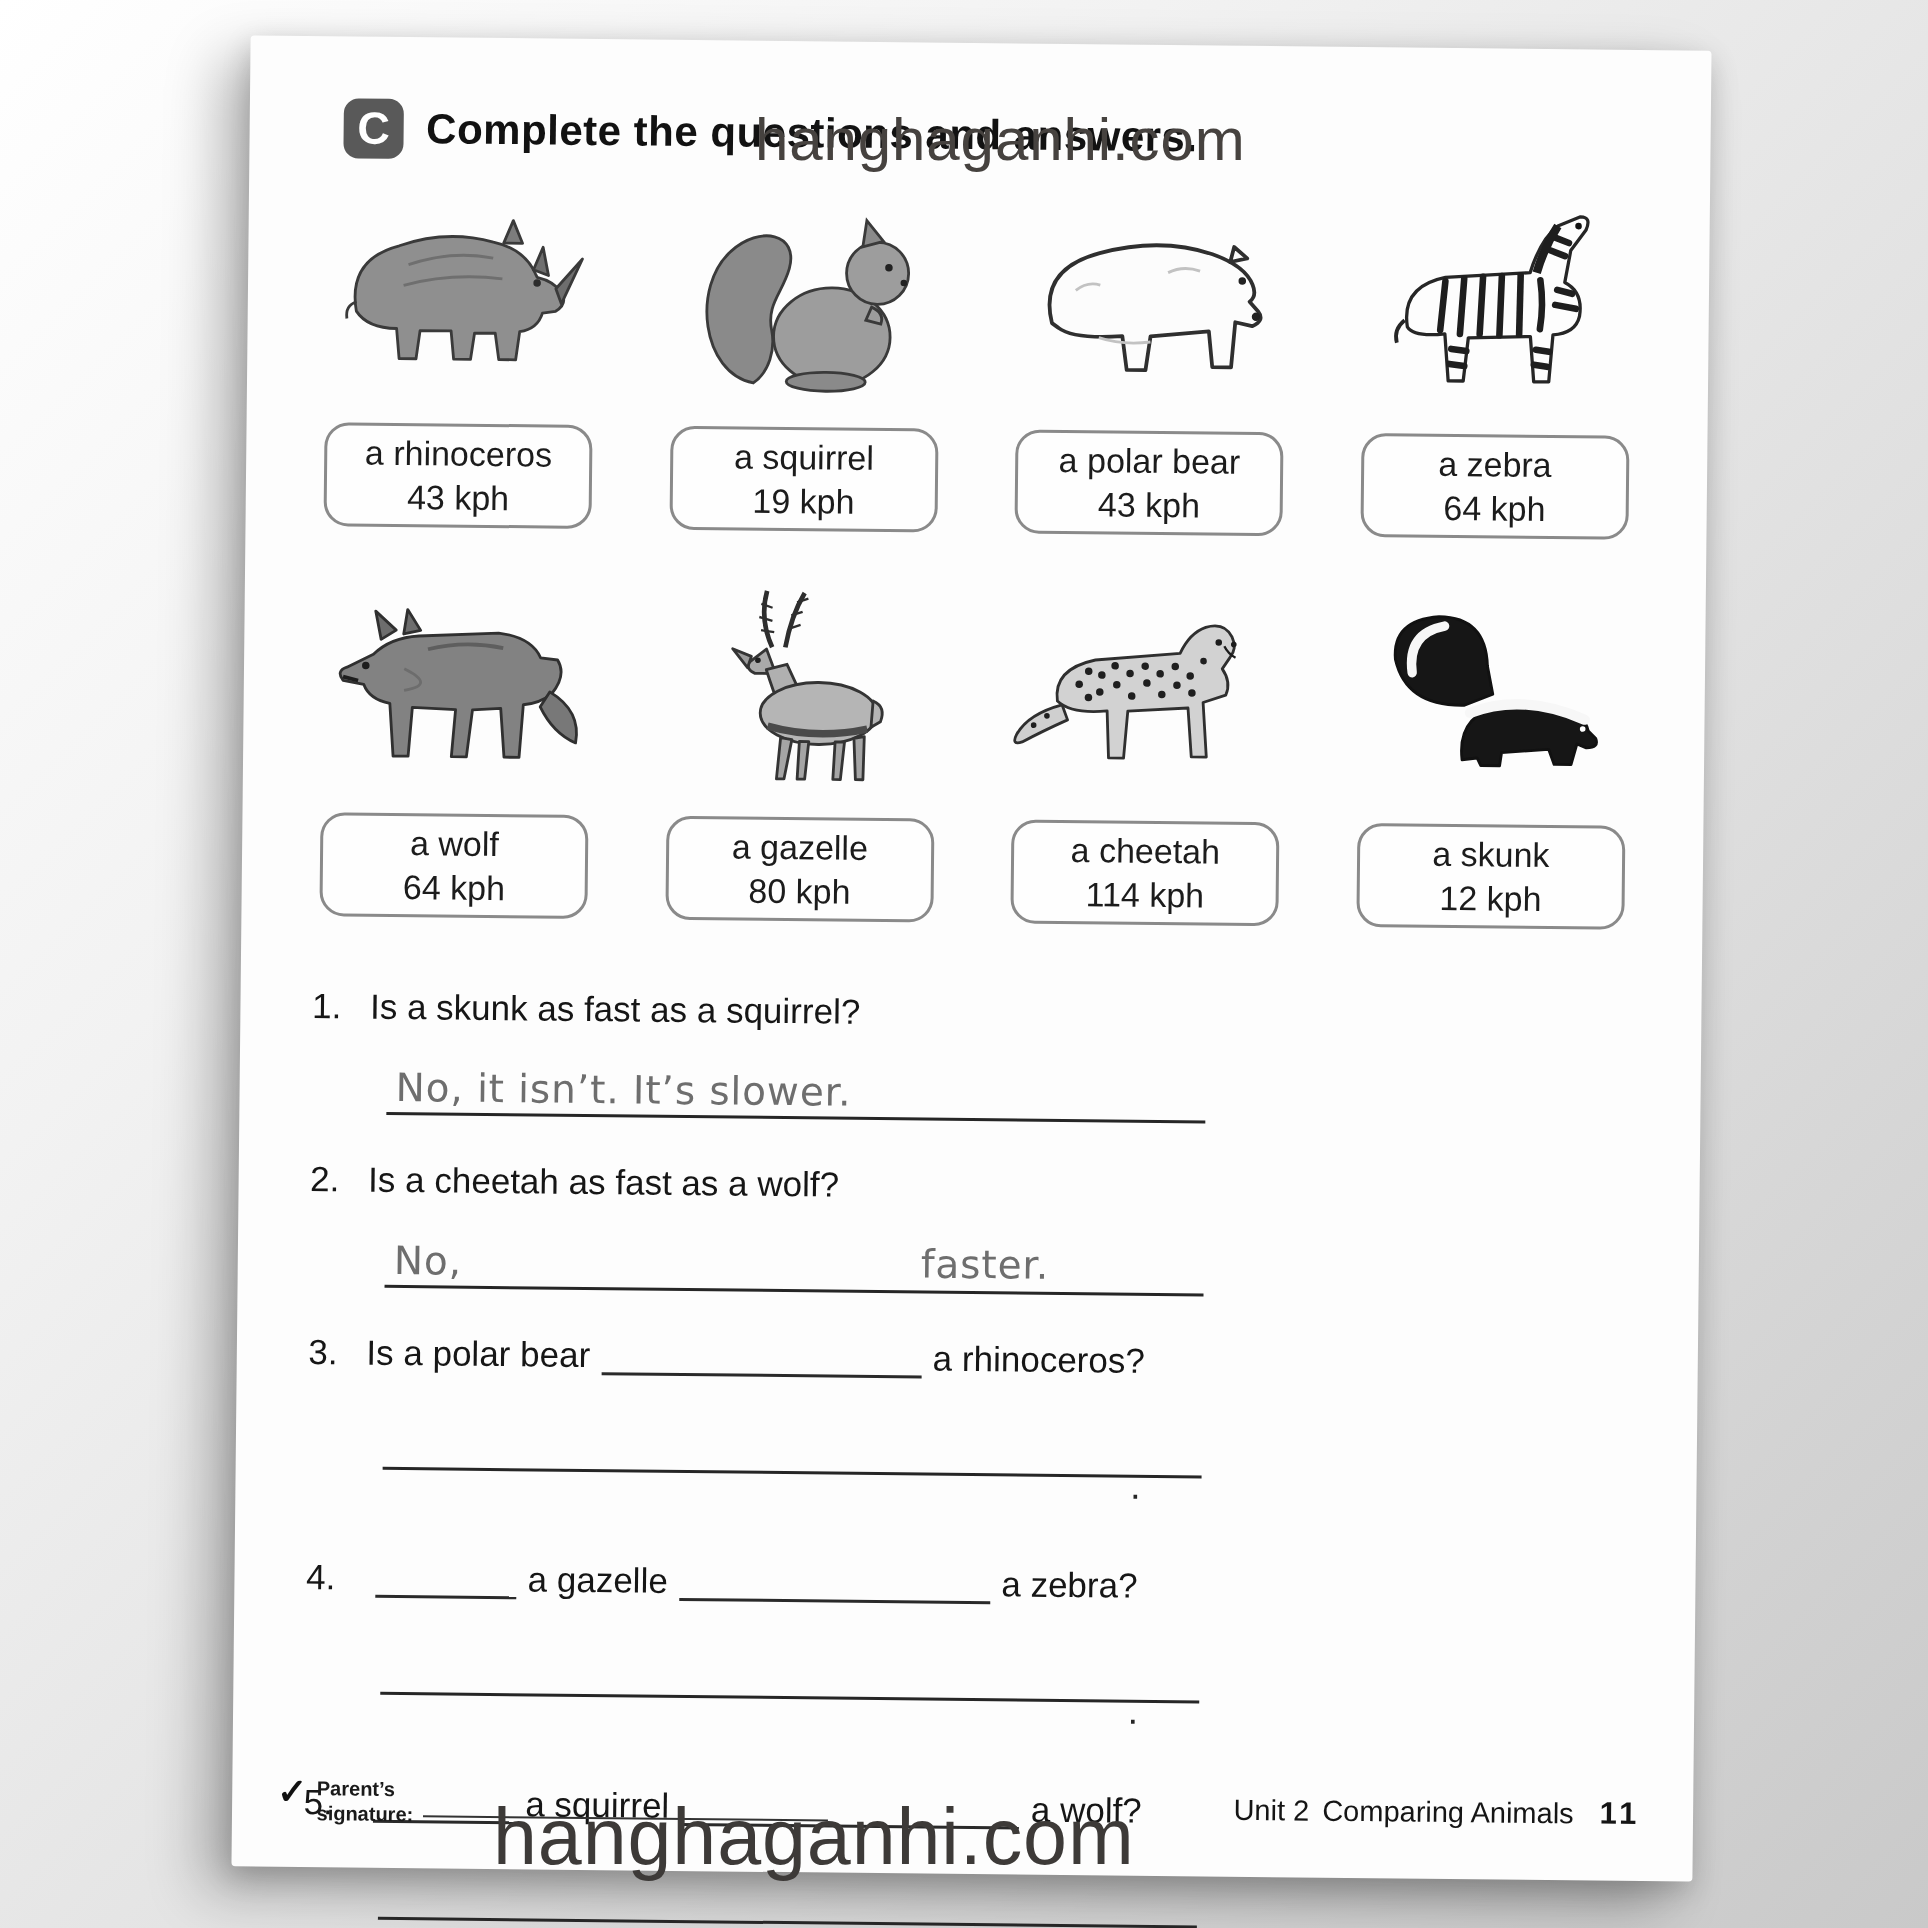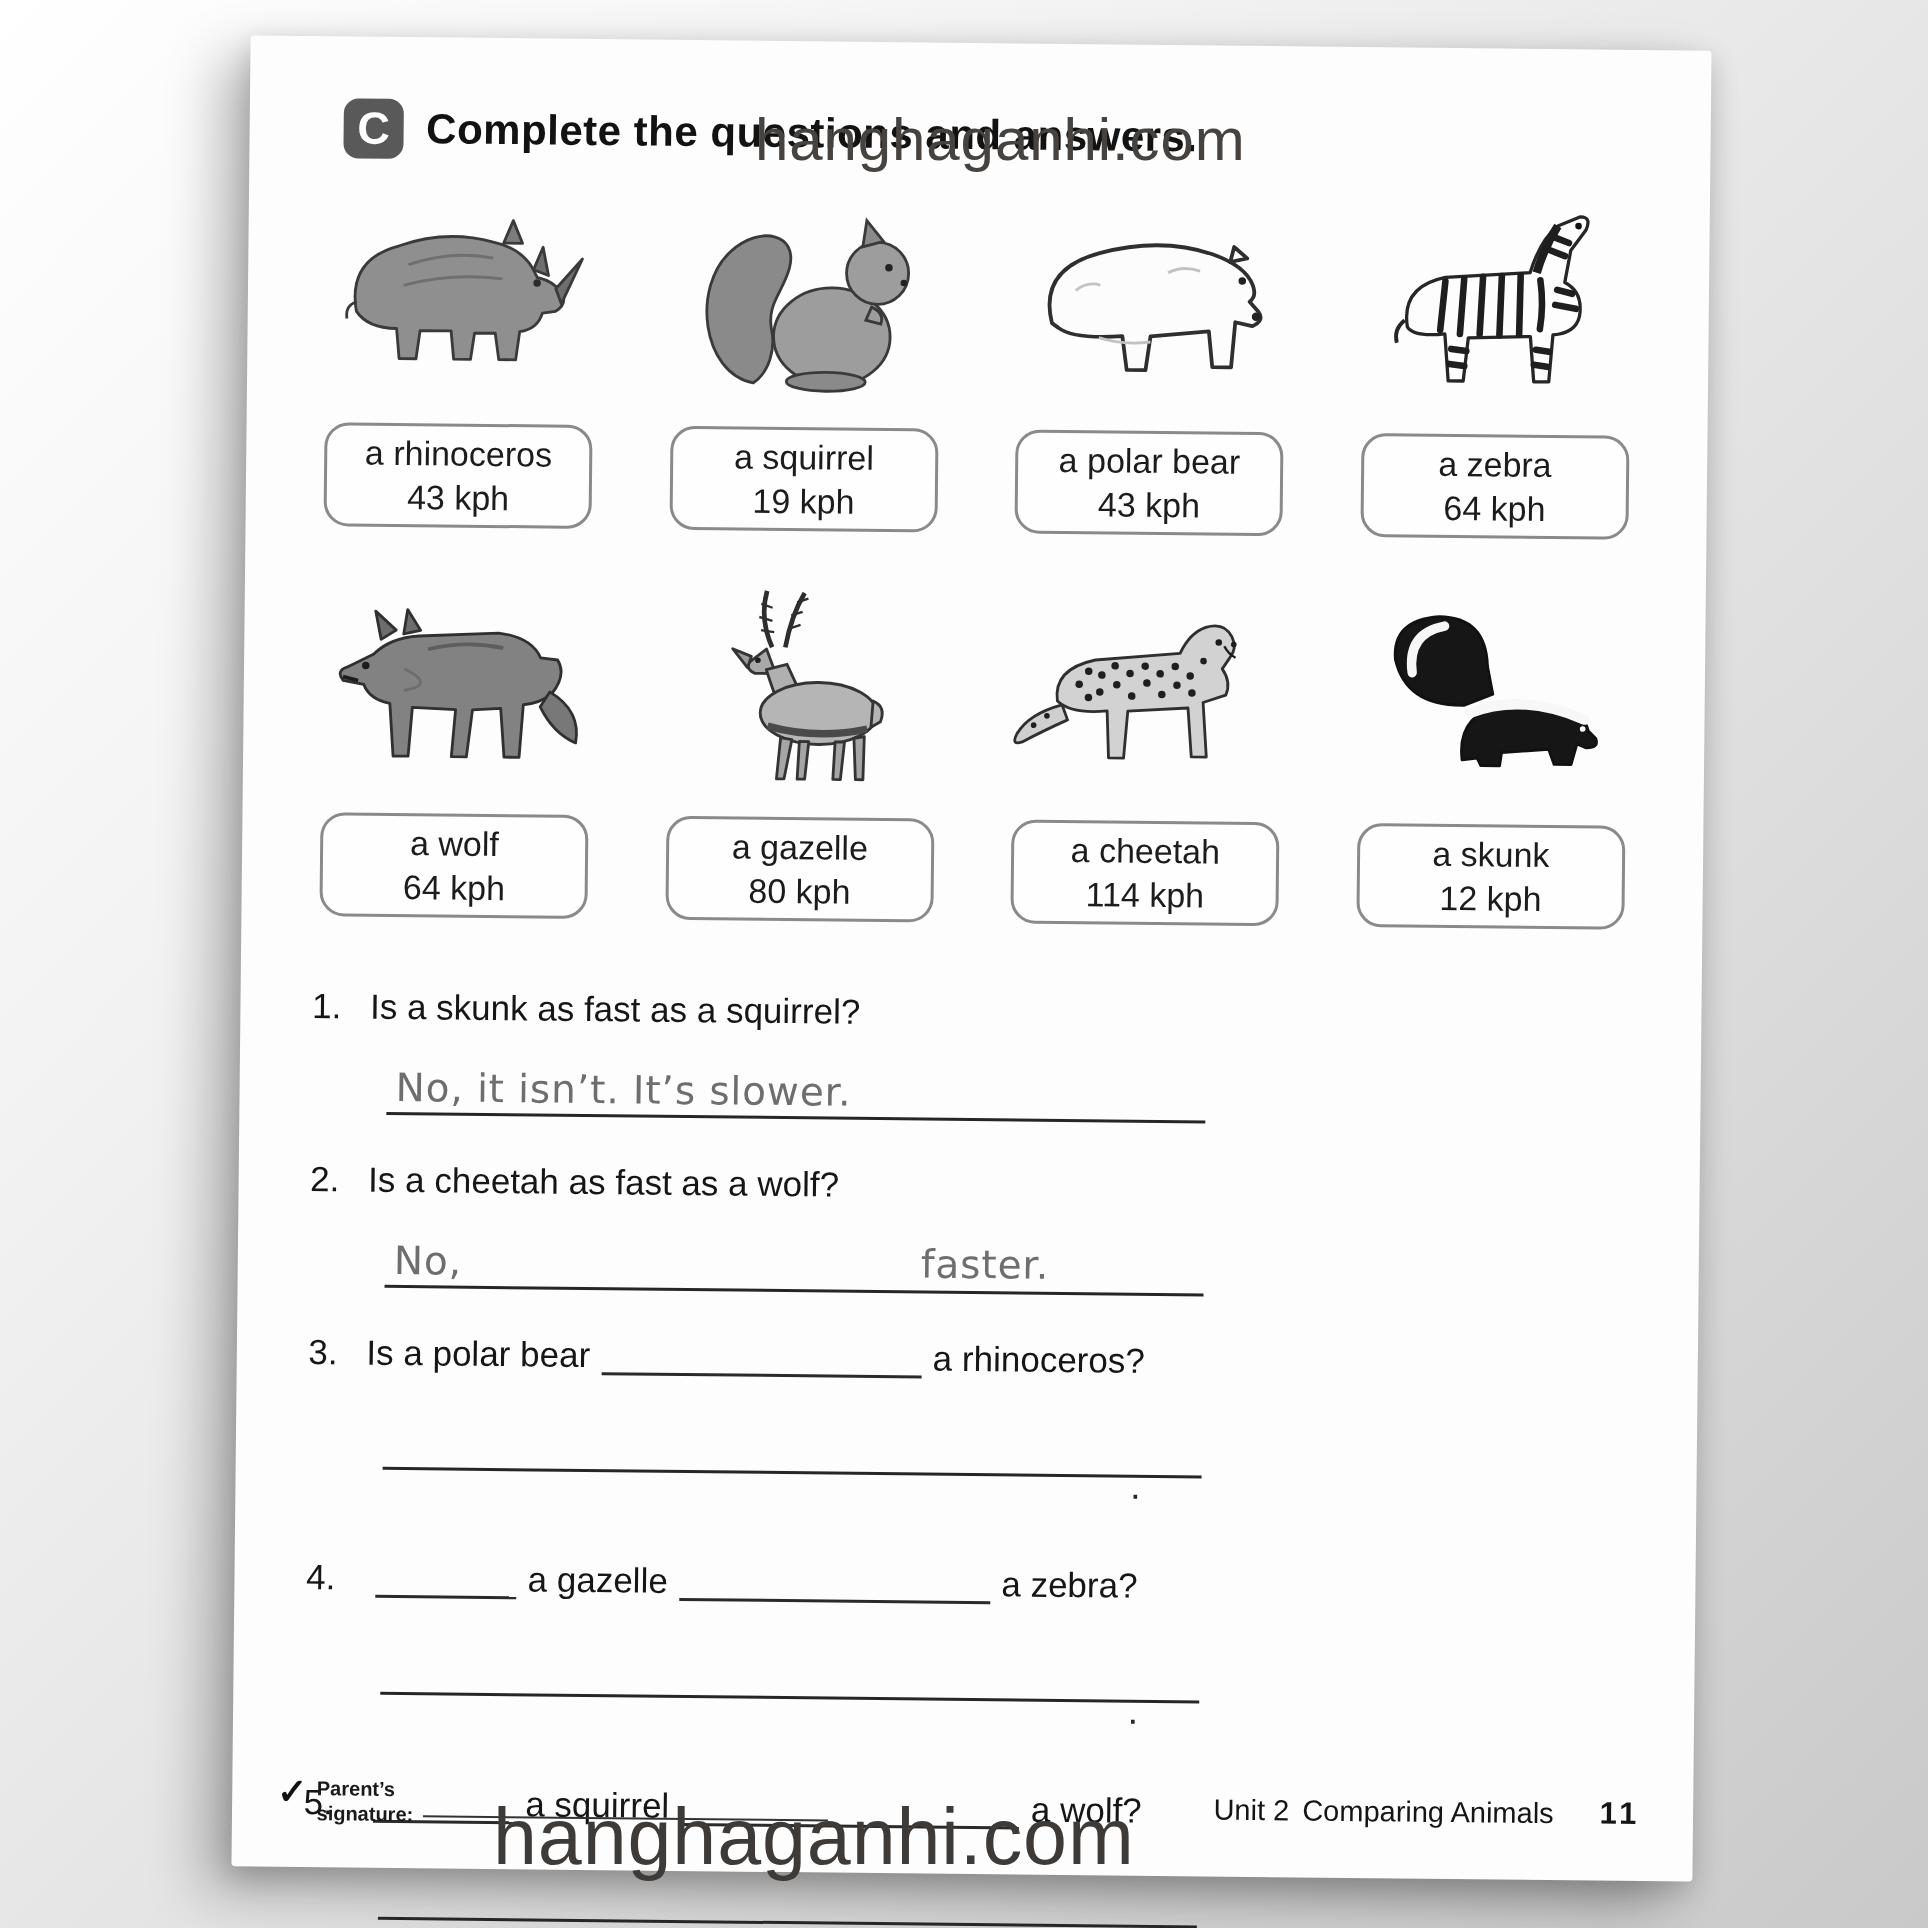--- a/index.html
+++ b/index.html
@@ -67,21 +67,21 @@
   .footer{
     position:absolute;left:45px;right:53px;bottom:41px;
     display:flex;justify-content:space-between;align-items:flex-start;z-index:2;
   }
   .sig-group{display:flex;align-items:flex-start;gap:9.4px;}
   .check{font-size:36px;font-weight:bold;color:#111;line-height:0.9;}
   .sig-label{font-size:20px;color:#1a1a1a;line-height:1.25;font-weight:600;}
   .sig-line{width:405px;border-bottom:2.8px solid #333;height:38px;}
   .unit-group{display:flex;align-items:baseline;gap:13px;font-size:29px;color:#151515;margin-top:5.6px;}
   .unit-label{font-weight:normal;}
-  .page-num{font-weight:bold;font-size:31px;margin-left:33px;letter-spacing:3.8px;}
+  .page-num{font-weight:bold;font-size:31px;margin-left:13px;letter-spacing:3.8px;}
 </style>
 </head>
 <body>
 
 <div class="canvas">
 
   <div class="wm wm-top">hanghaganhi.com</div>
   <div class="wm wm-bottom">hanghaganhi.com</div>
 
   <div class="page">

